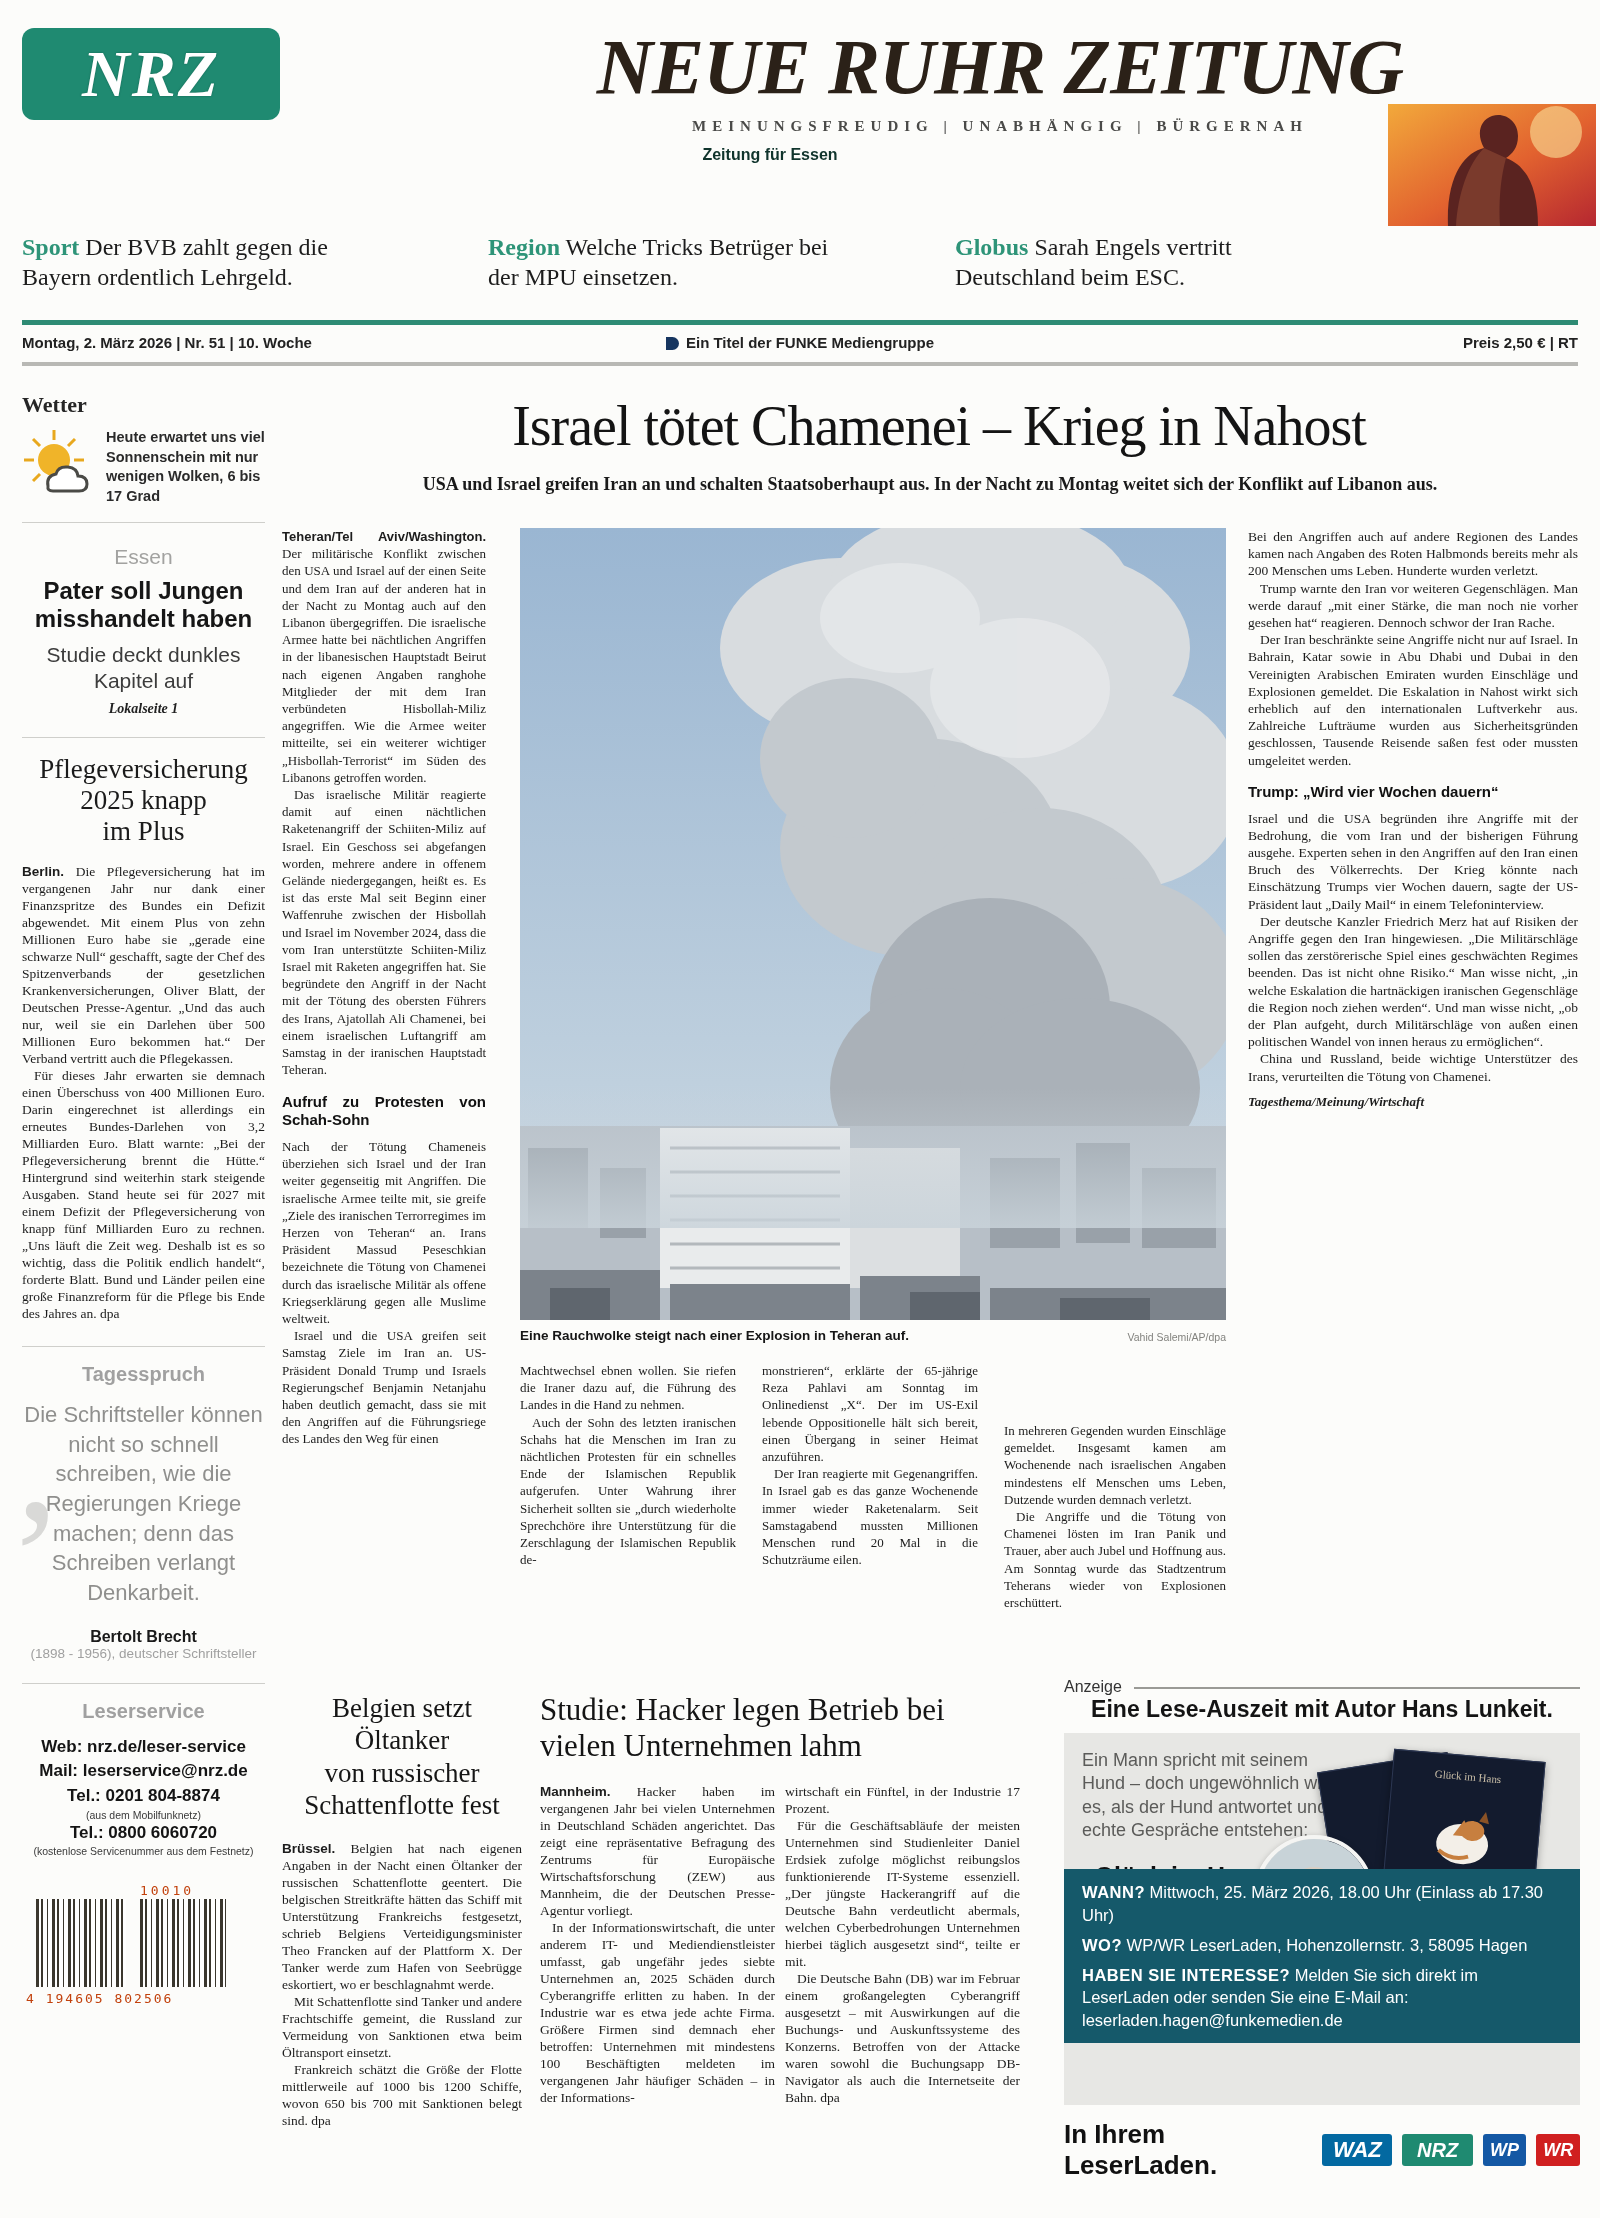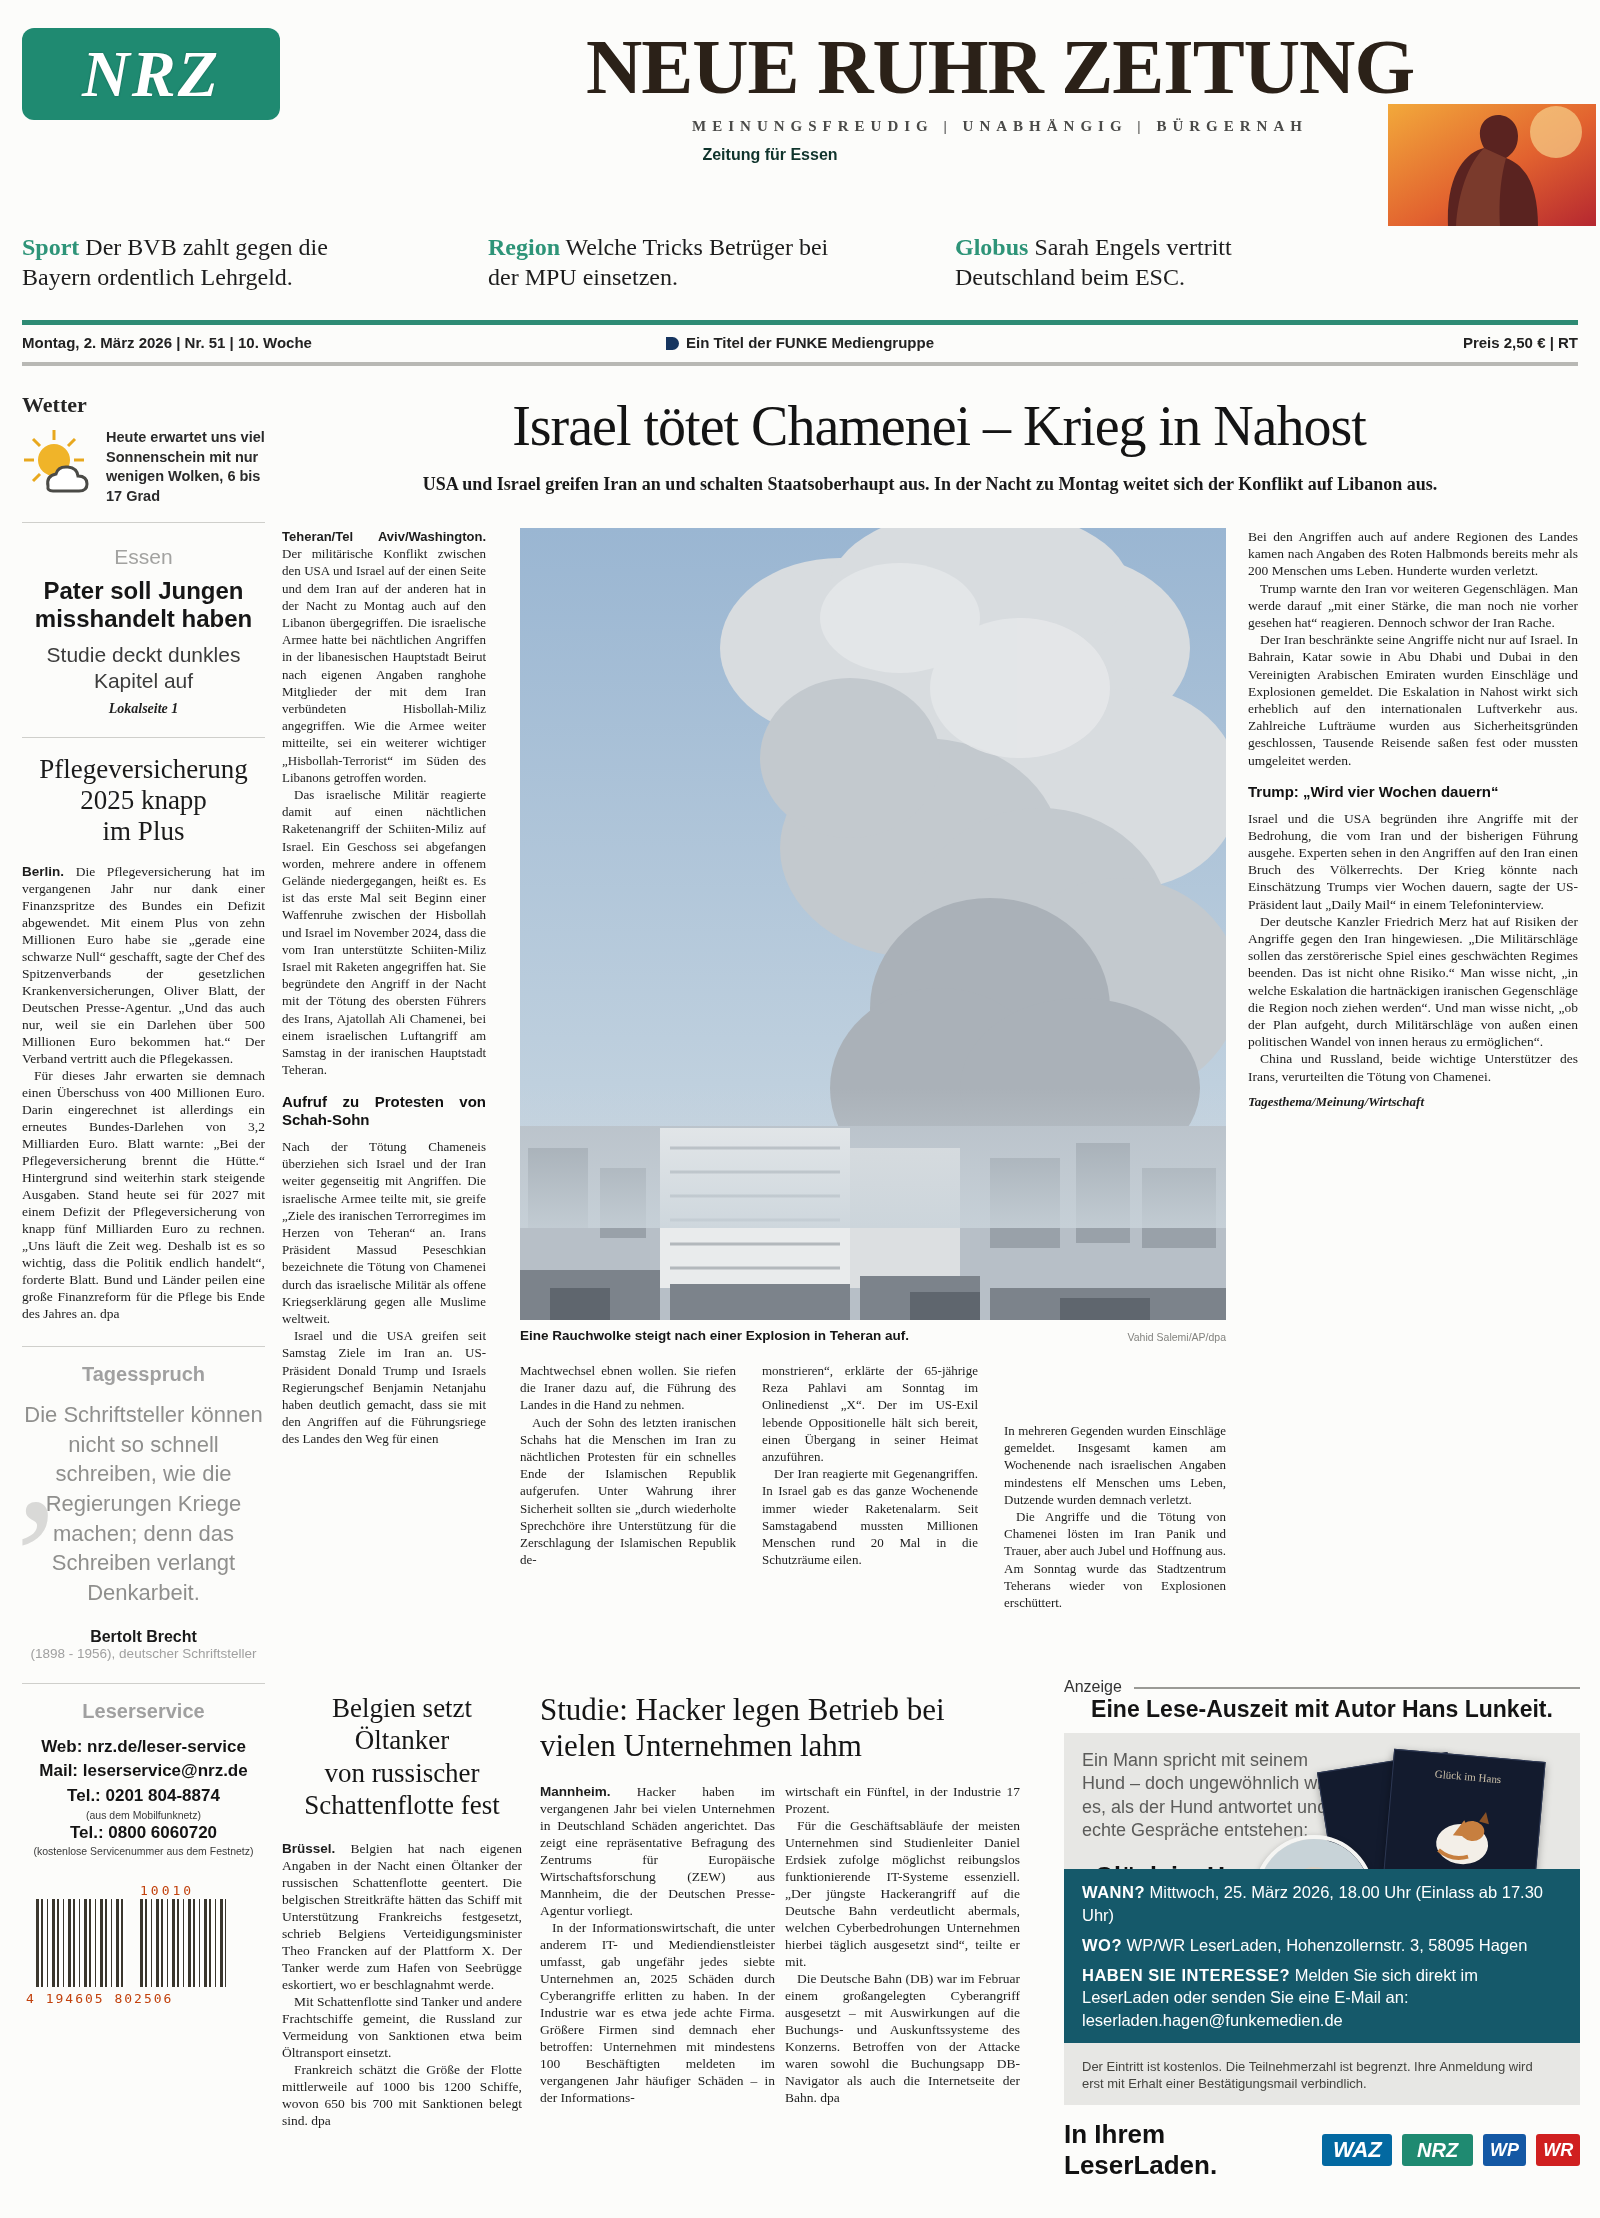--- a/index.html
+++ b/index.html
@@ -74,21 +74,21 @@
   .book .bt{font-family:"Liberation Serif",serif;color:#cabfa8;font-size:11px;text-align:center;margin-top:14px;}
 </style>
 </head>
 <body>
 
 <div id="page">
 
   <div class="abs logo-box" style="left:22px;top:28px;width:258px;height:92px;">
     <span class="logo-text">NRZ</span>
   </div>
-  <div class="abs masthead-title" style="left:420px;top:22px;width:1160px;">NEUE RUHR ZEITUNG</div>
+  <div class="abs masthead-title" style="left:420px;top:22px;width:1160px;font-style:italic;">NEUE RUHR ZEITUNG</div>
   <div class="abs masthead-tagline" style="left:430px;top:118px;width:1140px;">MEINUNGSFREUDIG | UNABHÄNGIG | BÜRGERNAH</div>
   <div class="abs masthead-edition" style="left:470px;top:146px;width:600px;">Zeitung für Essen</div>
 
   <div class="abs" style="left:1388px;top:104px;width:208px;height:122px;overflow:hidden;">
     <svg width="208" height="122" viewBox="0 0 208 122">
       <defs>
         <linearGradient id="singbg" x1="0" y1="0" x2="1" y2="1">
           <stop offset="0" stop-color="#f2a93b"></stop>
             <stop offset="0.55" stop-color="#e2622f"></stop>
             <stop offset="1" stop-color="#b52730"></stop>
@@ -371,21 +371,20 @@
               <line x1="54" y1="52" x2="58" y2="52"></line>
           </g>
         </svg>
       </div>
 
       <div class="ad-teal" style="position:absolute;left:0;bottom:62px;width:100%;box-sizing:border-box;padding:12px 18px;">
         <div><b>WANN?</b><span> Mittwoch, 25. März 2026, 18.00 Uhr (Einlass ab 17.30 Uhr)</span></div>
         <div style="margin-top:8px;"><b>WO?</b><span> WP/WR LeserLaden, Hohenzollernstr. 3, 58095 Hagen</span></div>
         <div style="margin-top:8px;"><b>HABEN SIE INTERESSE?</b><span> Melden Sie sich direkt im LeserLaden oder senden Sie eine E-Mail an: leserladen.hagen@funkemedien.de</span></div>
       </div>
-      <div class="ad-note" style="position:absolute;left:18px;bottom:12px;width:460px;">Der Eintritt ist kostenlos. Die Teilnehmerzahl ist begrenzt. Ihre Anmeldung wird erst mit Erhalt einer Bestätigungsmail verbindlich.</div>
     </div>
 
     <div style="display:flex;align-items:center;gap:10px;margin-top:14px;justify-content:center;">
       <span class="ad-footer">In Ihrem LeserLaden.</span>
       <span class="logo-chip" style="background:#0369a1;width:74px;height:32px;font-size:22px;">WAZ</span>
       <span class="logo-chip" style="background:#1f8a71;width:74px;height:32px;font-size:20px;">NRZ</span>
       <span class="logo-chip" style="background:#1458a4;width:46px;height:32px;font-size:18px;">WP</span>
       <span class="logo-chip" style="background:#d02020;width:46px;height:32px;font-size:18px;">WR</span>
     </div>
   </div>

